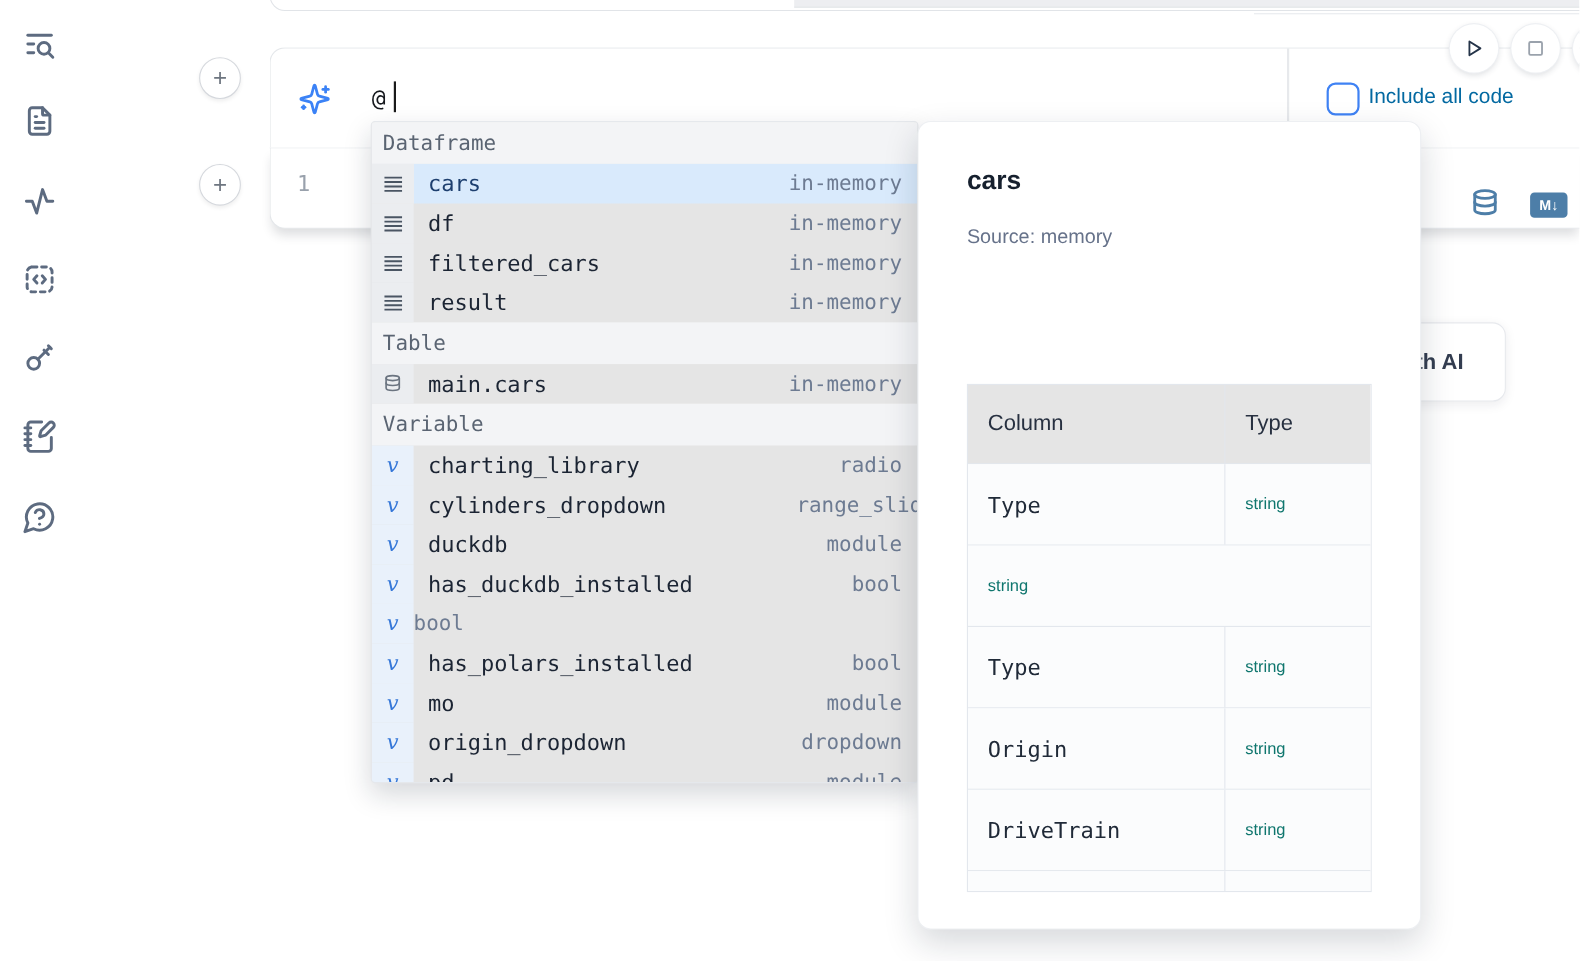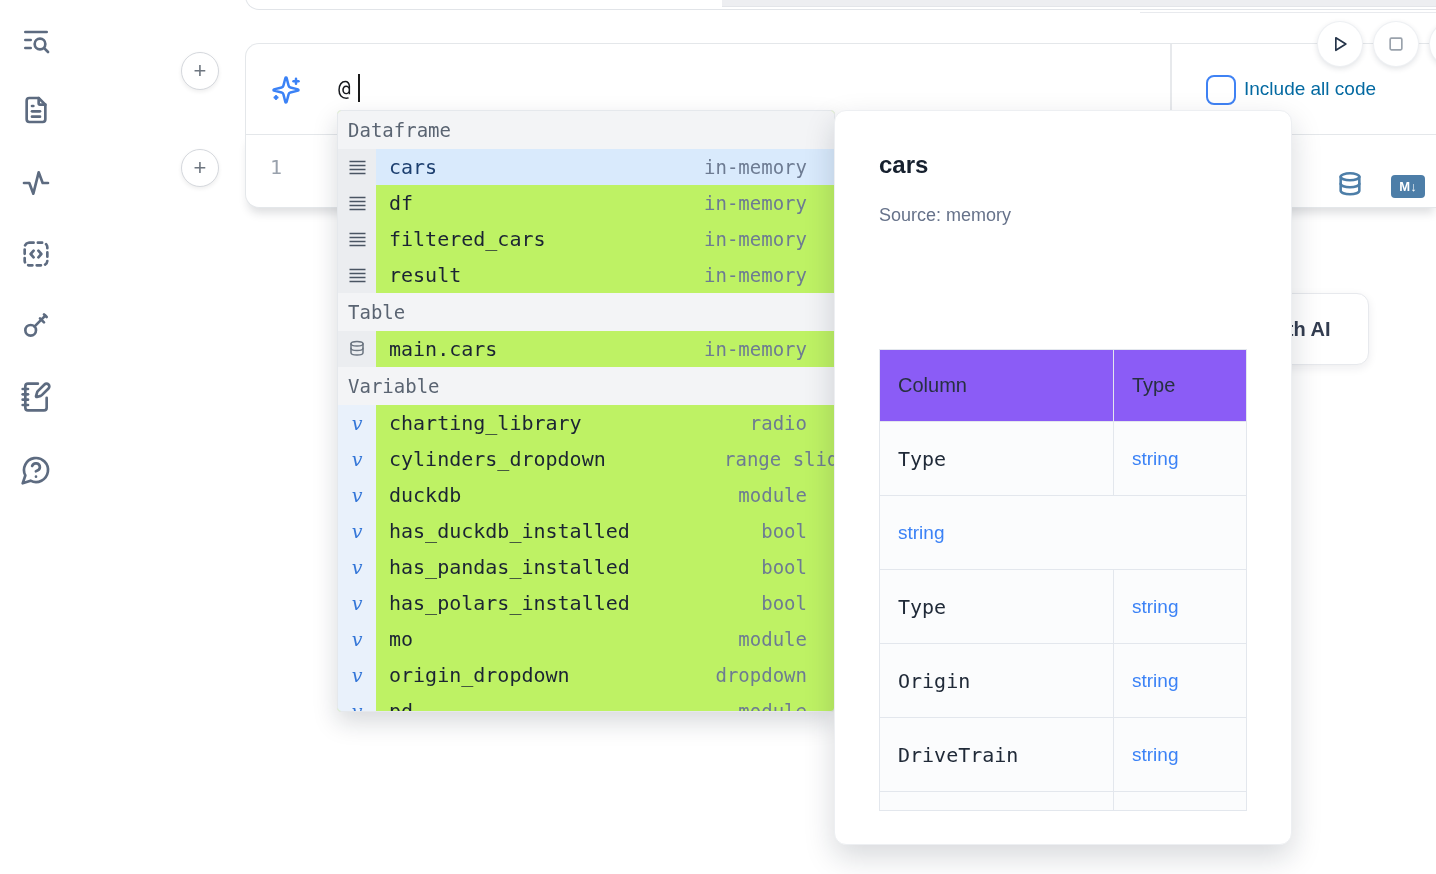--- a/index.html
+++ b/index.html
@@ -51,52 +51,52 @@
     color:#6e7680;font-size:22px;font-weight:300;display:flex;align-items:center;justify-content:center;
     z-index:2;line-height:1;}
 
   
   .ai-btn{left:1135px;top:293px;width:232px;height:70px;background:#fff;border:1px solid #e7e9ed;
     border-radius:12px;box-shadow:0 3px 10px rgba(20,30,50,.08);z-index:2;cursor:pointer;
     display:flex;align-items:center;justify-content:center;font-size:20px;font-weight:bold;color:#333d50;
     white-space:nowrap;}
 
   
-  .ac{left:337px;top:110px;width:496px;height:600px;background:#bef264;z-index:5;overflow:hidden;
+  .ac{left:337px;top:110px;width:496px;height:600px;background:#e5e5e5;z-index:5;overflow:hidden;
     border:1px solid #e5e8ec;border-radius:4px;box-shadow:0 10px 24px rgba(20,30,50,.17);}
   .ac-sec{height:38px;background:#f3f4f6;color:#5a6472;font-size:19px;line-height:38px;padding-left:10px;}
   .ac-row{display:flex;height:36px;align-items:center;cursor:pointer;}
   .ac-ic{width:38px;height:36px;flex:none;display:flex;align-items:center;justify-content:center;}
   .ac-ic.g{background:#ebedf0;}
   .ac-ic.b{background:#e9f1fb;}
   .ac-row.sel{background:linear-gradient(to right,#ebedf0 38px,#d9eafc 38px);}
   .ac-nm{padding-left:13px;font-size:20px;color:#1b2433;flex:1 1 auto;min-width:0;
     white-space:nowrap;overflow:hidden;}
   .ac-row.sel .ac-nm{color:#1d3f6f;}
-  .ac-ty{font-size:19px;color:#6d7b92;padding-right:27px;white-space:nowrap;flex:none;}
+  .ac-ty{font-size:19px;color:#6d7b92;padding-right:14px;white-space:nowrap;flex:none;}
   .ac-ty.clip{width:110px;overflow:hidden;padding-right:0;}
   .vit{font-family:"DejaVu Serif",serif;font-style:italic;font-size:19px;color:#3577d8;}
 
   
   .panel{left:834px;top:110px;width:456px;height:733px;background:#fff;z-index:6;
     border:1px solid #edeff2;border-radius:12px;box-shadow:0 12px 30px rgba(20,30,50,.17);}
   .pv-title{position:absolute;left:44px;top:40px;font-size:24px;font-weight:bold;color:#16202e;}
   .pv-src{position:absolute;left:44px;top:94px;font-size:18px;color:#66728a;}
   .pv-badge{position:absolute;left:44px;top:148px;width:352px;height:44px;background:#eef2f7;
     border-radius:8px;font-size:18px;color:#232e40;line-height:44px;padding-left:16px;box-sizing:border-box;width:368px;}
   .pv-table{position:absolute;left:44px;top:238px;width:368px;height:462px;overflow:hidden;
     border:1px solid #e3e7ed;box-sizing:border-box;}
   .pv-row{display:flex;height:74px;border-bottom:1px solid #e3e7ed;background:#fbfcfd;box-sizing:border-box;}
-  .pv-row.hd{height:72px;background:#8b5cf6;}
+  .pv-row.hd{height:72px;background:#e5e5e5;}
   .pv-c1{width:234px;flex:none;border-right:1px solid #e3e7ed;display:flex;align-items:center;
     padding-left:18px;box-sizing:border-box;}
   .pv-c2{flex:1;display:flex;align-items:center;padding-left:18px;box-sizing:border-box;}
   .pv-row.hd .pv-c1,.pv-row.hd .pv-c2{font-family:"Liberation Sans",sans-serif;font-size:20px;color:#273040;}
   .pv-name{font-size:20px;color:#202a38;}
-  .pv-type{font-size:19px;color:#3b82f6;font-family:"Liberation Sans",sans-serif;}
+  .pv-type{font-size:15px;color:#0f766e;font-family:"Liberation Sans",sans-serif;}
 </style>
 </head>
 <body>
 
 <div id="app">
 
   <div class="sb-icon" style="top:24px">
     <svg viewBox="0 0 24 24" fill="none" stroke="currentColor" stroke-width="2" stroke-linecap="round" stroke-linejoin="round">
         <path d="M15 15m-4 0a4 4 0 1 0 8 0a4 4 0 1 0 -8 0"></path>
         <path d="M18.5 18.5l2.5 2.5"></path>
@@ -287,21 +287,20 @@
       <span class="ac-ic b">
           <span class="vit">v</span>
         </span>
       <span class="ac-nm">has_duckdb_installed</span>
       <span class="ac-ty">bool</span>
     </div>
     <div class="ac-row">
       <span class="ac-ic b">
           <span class="vit">v</span>
         </span>
-      <span class="ac-nm">has_pandas_installed</span>
       <span class="ac-ty">bool</span>
     </div>
     <div class="ac-row">
       <span class="ac-ic b">
           <span class="vit">v</span>
         </span>
       <span class="ac-nm">has_polars_installed</span>
       <span class="ac-ty">bool</span>
     </div>
     <div class="ac-row">

